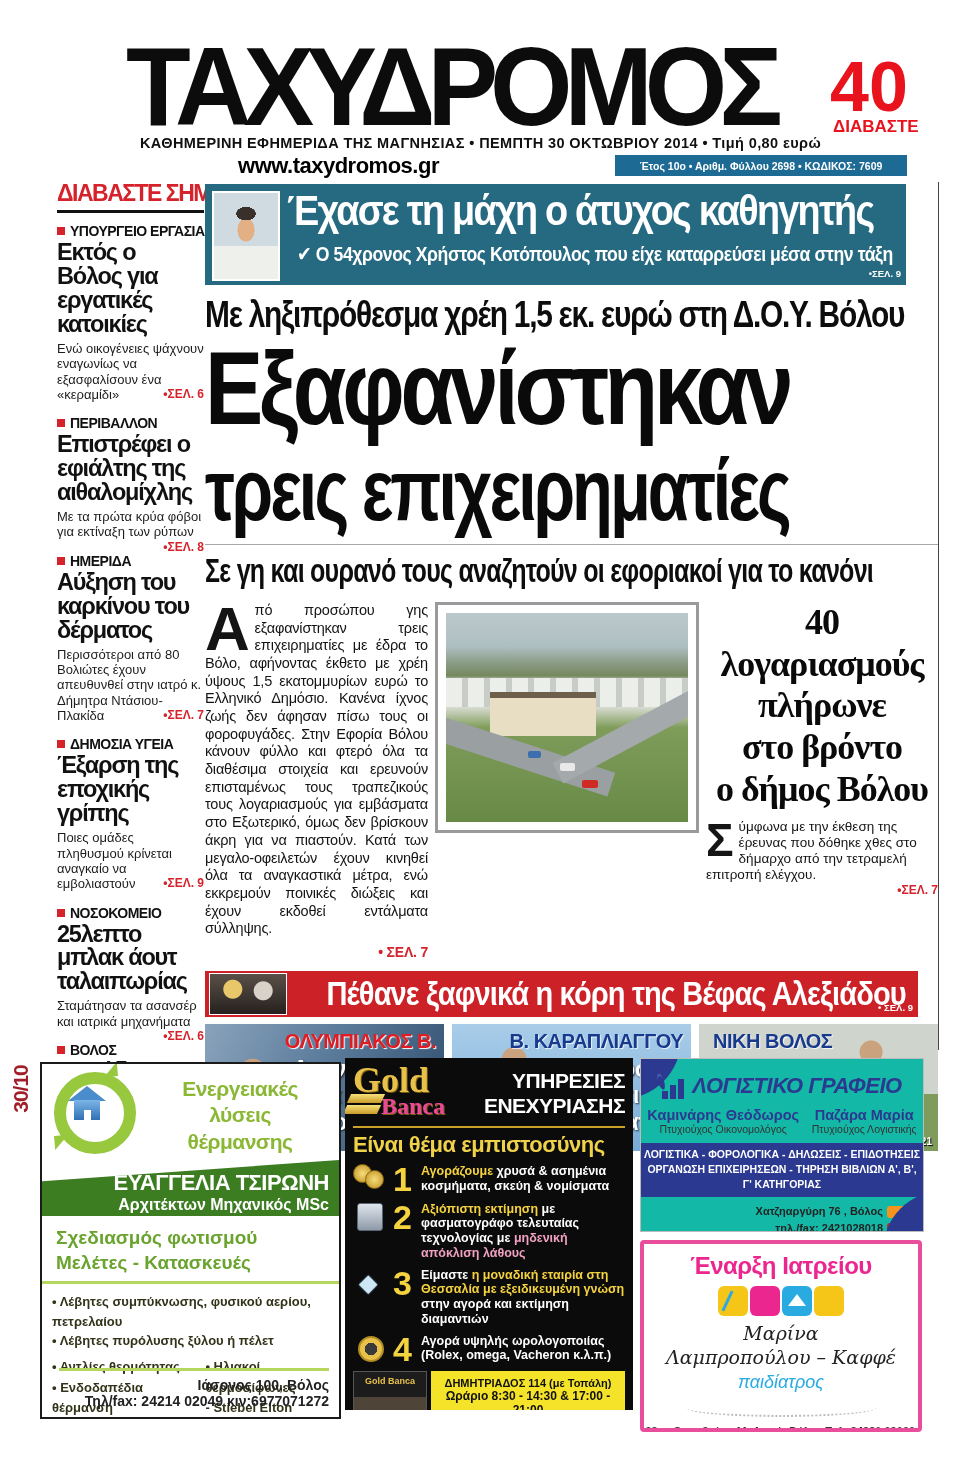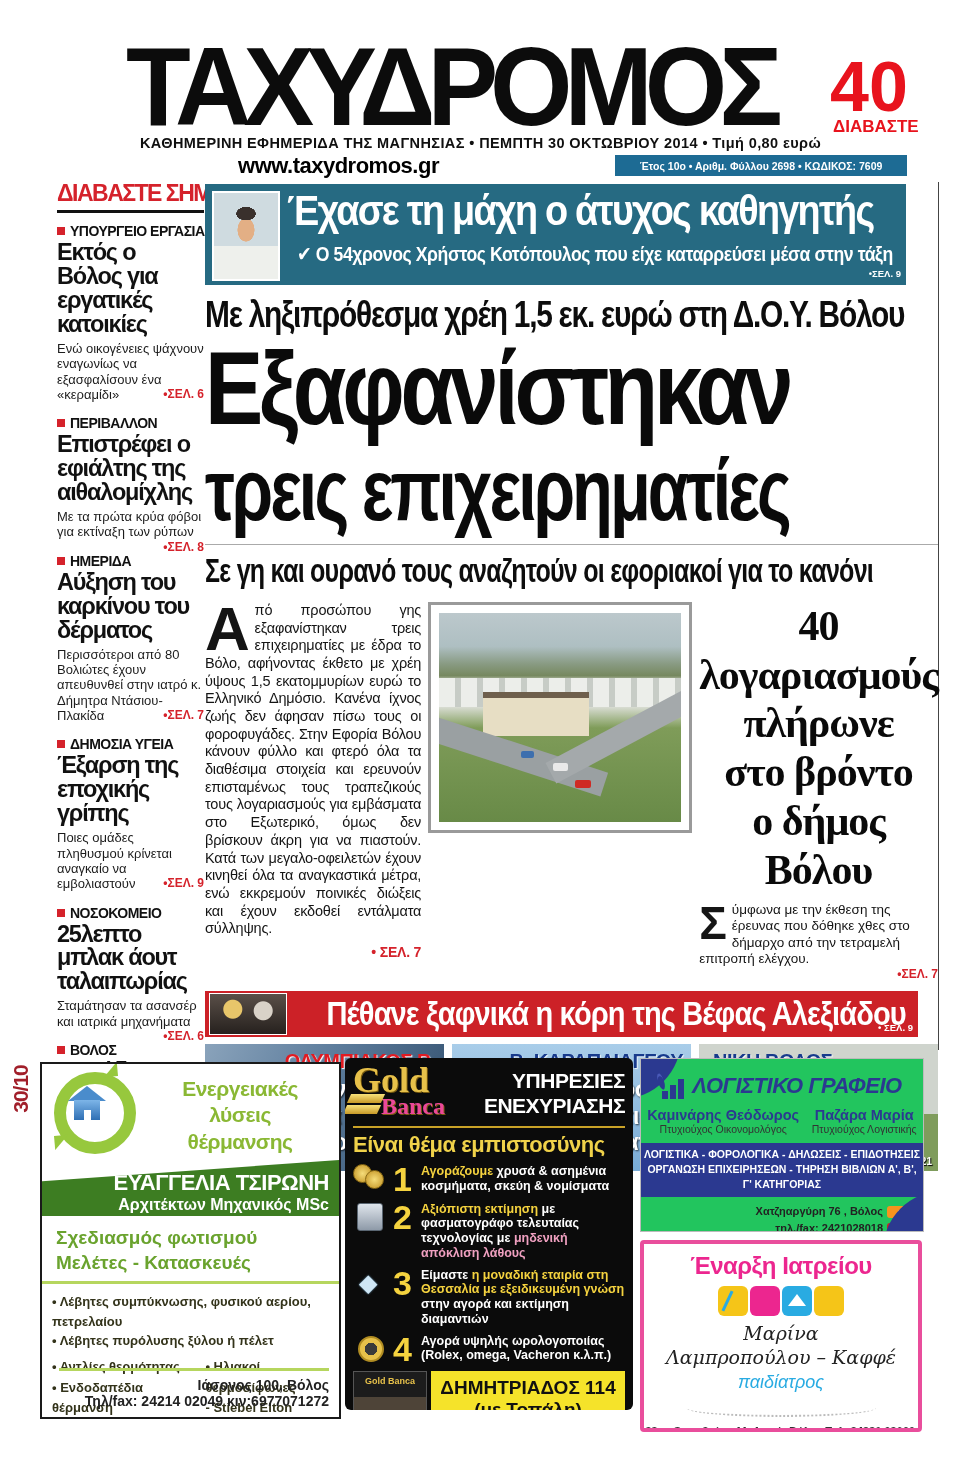--- a/index.html
+++ b/index.html
@@ -69,21 +69,21 @@
   .cp-bld{position:absolute;left:0;top:31%;width:100%;height:14%;
       background:repeating-linear-gradient(90deg,#eceeea 0 16px,#c7ccc6 16px 22px);}
   .cp-hall{position:absolute;left:18%;top:38%;width:44%;height:18%;background:#e7dec4;border-top:6px solid #6e5f4c;}
   .cp-road1{position:absolute;left:-10%;top:62%;width:80%;height:12%;background:#9aa0a2;transform:rotate(18deg);}
   .cp-road2{position:absolute;right:-12%;top:52%;width:70%;height:11%;background:#a4a9ab;transform:rotate(-28deg);}
   .cp-car1{position:absolute;left:56%;top:80%;width:16px;height:8px;background:#cf2a24;border-radius:2px;}
   .cp-car2{position:absolute;left:47%;top:72%;width:15px;height:8px;background:#e9e9e9;border-radius:2px;}
   .cp-car3{position:absolute;left:34%;top:66%;width:13px;height:7px;background:#3d6fae;border-radius:2px;}
 
   .story-right{flex:1;display:flex;flex-direction:column;}
-  .sr-head{font-family:"Liberation Serif","DejaVu Serif",serif;font-weight:bold;font-size:42px;
+  .sr-head{font-family:"Liberation Serif","DejaVu Serif",serif;font-weight:bold;font-size:36px;
            line-height:1.16;text-align:center;letter-spacing:-1px;color:#0a0a0a;}
   .sr-body{margin-top:8px;font-size:13.5px;line-height:1.2;color:#151515;}
   .sr-drop{float:left;font-size:46px;line-height:.8;font-weight:bold;margin:3px 5px 0 0;}
   .sr-page{display:block;text-align:right;color:#d5222b;font-weight:bold;font-size:12px;}
 
   .redband{position:relative;margin-top:10px;width:713px;height:46px;background:#cc2127;
            display:flex;align-items:center;}
   .red-photo{width:76px;height:40px;margin-left:4px;flex:0 0 auto;border:1px solid #fff;
       background:radial-gradient(circle at 30% 38%,#e8c66a 0 9px,transparent 10px),
                  radial-gradient(circle at 70% 42%,#d9d2c8 0 9px,transparent 10px),
@@ -137,21 +137,21 @@
   .en-bullets{padding:8px 8px 0 10px;color:#33331a;font-size:13px;font-weight:bold;line-height:1.5;}
   .en-li::before{content:"• ";}
   .en-cols{display:flex;padding:6px 8px 0 10px;color:#33331a;font-size:13px;font-weight:bold;line-height:1.6;}
   .en-colL{width:55%;}
   .en-colR{width:45%;}
   .nob::before{content:"";}
   .en-foot{position:absolute;right:10px;bottom:8px;text-align:right;font-size:14px;font-weight:bold;color:#222;
            border-top:3px solid #b6d65e;padding-top:6px;width:270px;}
 
   .ad-gold{position:absolute;left:345px;top:1058px;width:288px;height:352px;background:#0b0b0b;
-           color:#fff;box-sizing:border-box;padding:6px 8px;overflow:hidden;border-radius:6px;}
+           color:#fff;box-sizing:border-box;padding:6px 8px;overflow:hidden;}
   .g-top{display:flex;justify-content:space-between;}
   .g-brand{position:relative;width:120px;height:58px;}
   .g-gold{font-family:"Liberation Serif","DejaVu Serif",serif;font-weight:bold;font-size:36px;
           color:#e7c14a;text-shadow:1px 1px 0 #7a5c10;line-height:.9;}
   .g-banca{font-family:"Liberation Serif","DejaVu Serif",serif;font-weight:bold;font-size:24px;
            color:#ec4899;text-shadow:1px 1px 0 #7a5c10;margin-left:28px;line-height:.9;}
   .g-bar1,.g-bar2{position:absolute;width:34px;height:9px;background:linear-gradient(#f8e27a,#c89a28);
                   transform:skewX(-25deg);}
   .g-bar1{left:-4px;top:30px;}
   .g-bar2{left:-8px;top:41px;}
@@ -166,24 +166,24 @@
   .diamond{position:absolute;left:6px;top:1px;font-size:24px;color:#cfe6f5;text-shadow:0 0 2px #7fb3d6;}
   .watch{position:absolute;left:5px;top:2px;width:22px;height:22px;border-radius:50%;background:radial-gradient(#3a3a3a 0 40%,#e7c14a 41%);border:2px solid #b08c22;}
   .g-num{font-size:34px;font-weight:bold;color:#f5d33f;line-height:.9;flex:0 0 auto;width:22px;}
   .g-txt{font-size:12.5px;line-height:1.18;font-weight:bold;}
   .gy{color:#f5d33f;}
   .gp{color:#f0a0c0;}
   .g-foot{display:flex;margin-top:2px;gap:4px;}
   .g-store{width:74px;height:86px;flex:0 0 auto;background:linear-gradient(#1c1c1c 0 30%,#4e4438 30% 100%);
            border:1px solid #555;color:#e7c14a;font-size:9px;font-weight:bold;text-align:center;padding-top:4px;box-sizing:border-box;}
   .g-yellow{flex:1;background:#f5e32a;color:#111;text-align:center;padding:6px 2px;box-sizing:border-box;}
-  .gy1{font-size:19px;font-weight:bold;}
+  .gy1{font-size:11px;font-weight:bold;}
   .gy2{font-size:12px;font-weight:bold;}
 
-  .ad-acct{position:absolute;left:640px;top:1058px;width:282px;height:172px;background:#22c55e;
+  .ad-acct{position:absolute;left:640px;top:1058px;width:282px;height:172px;background:#14b8a6;
            border:1px solid #bbb;overflow:hidden;}
   .ac-corner1{position:absolute;left:-30px;top:-30px;width:70px;height:70px;background:#2b3990;border-radius:0 0 60px 0;}
   .ac-corner2{position:absolute;right:-30px;bottom:-30px;width:70px;height:70px;background:#2b3990;border-radius:60px 0 0 0;}
   .ac-logo{display:flex;align-items:flex-end;justify-content:center;gap:8px;margin-top:14px;}
   .ac-bars{display:flex;align-items:flex-end;gap:2px;height:22px;position:relative;}
   .ac-bars div{width:6px;background:#2b3990;}
   .ac-swoosh{position:absolute;left:-4px;top:-4px;width:30px;height:14px;border-top:3px solid #4a5ab8;
              border-radius:50%;transform:rotate(-18deg);}
   .ac-title{color:#2b3990;font-size:22px;font-weight:bold;font-style:italic;letter-spacing:-.5px;}
   .ac-names{display:flex;justify-content:space-around;margin-top:8px;text-align:center;}

